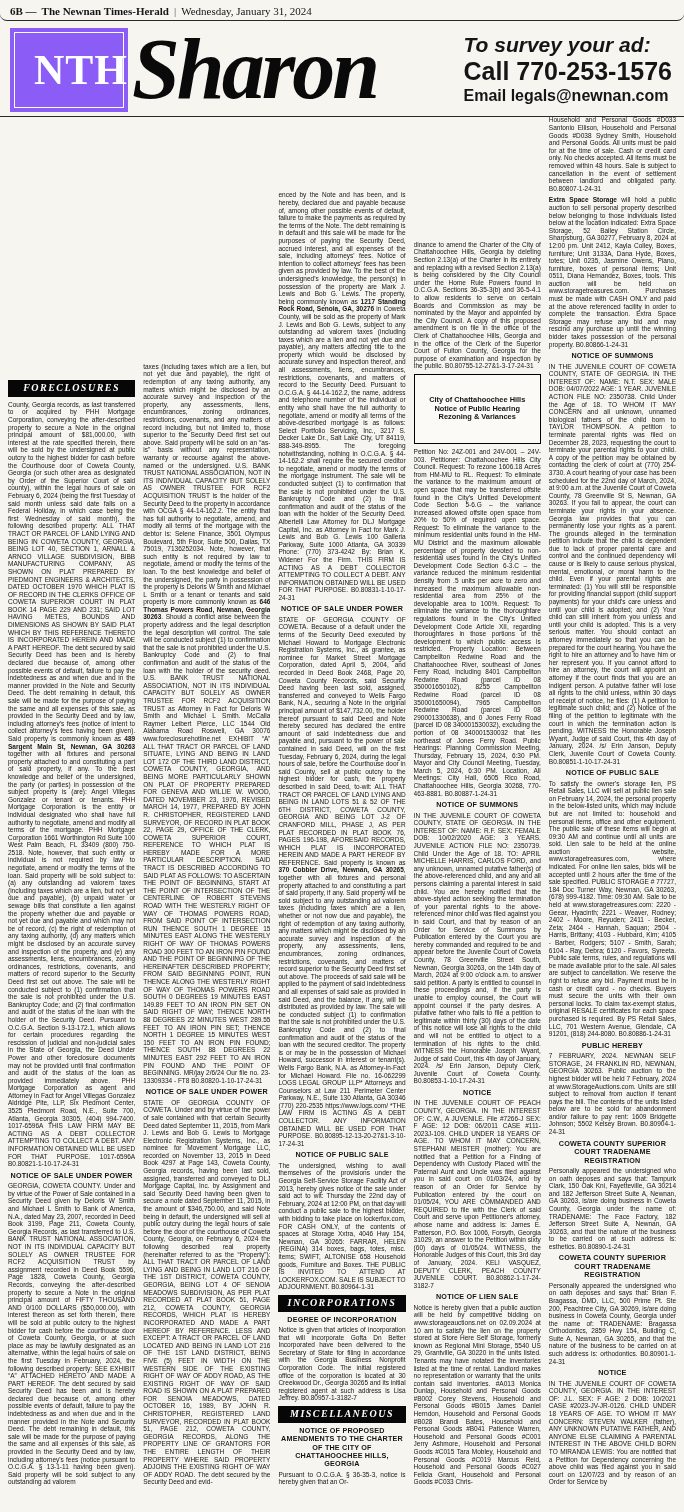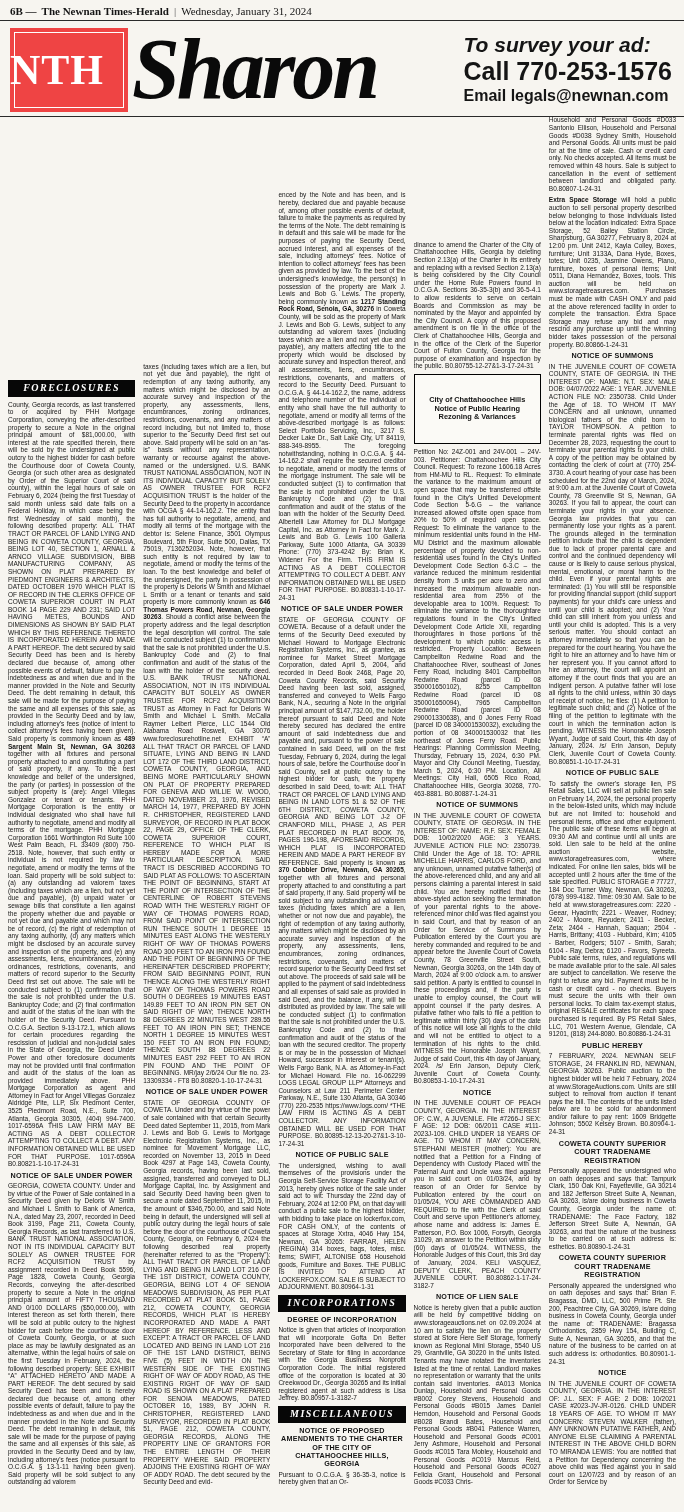--- a/index.html
+++ b/index.html
@@ -7,35 +7,35 @@
     width:684px;height:1512px;overflow:hidden;
     background:#f7f5f0;color:#151515;
     font-family:"Liberation Sans",sans-serif;
     position:relative;
   }
   
   .folio{
     display:flex;align-items:baseline;gap:5px;
     padding:5px 10px 3px 10px;
     border-bottom:1px solid #2a2a2a;
-    font-family:"Liberation Serif",serif;font-size:11px;
+    font-family:"Liberation Serif",serif;font-size:11px;border-radius:7px;
   }
   .folio .pg{font-weight:bold;}
   .folio .paper{font-weight:bold;}
   .folio .sep{color:#555;}
   
   .masthead{
     display:flex;align-items:center;
     padding:6px 10px 4px 10px;
     border-bottom:1px solid #2a2a2a;
     height:96px;box-sizing:border-box;
   }
   .nth-logo{
-    width:118px;height:84px;background:#ef4444;color:#fff;
-    display:flex;align-items:center;justify-content:flex-start;
+    width:118px;height:84px;background:#8b5cf6;color:#fff;
+    display:flex;align-items:center;justify-content:flex-end;
     font-family:"Liberation Serif",serif;font-weight:bold;font-size:42px;
     letter-spacing:1px;position:relative;flex:0 0 auto;
   }
   .nth-logo::after{content:"";position:absolute;inset:4px;border:1px solid #fff;}
   .nth-logo span{position:relative;z-index:1;}
   .legals-title{
     font-family:"Liberation Serif",serif;font-style:italic;font-weight:bold;
     font-size:86px;line-height:0.85;color:#0a0a0a;
     margin-left:4px;letter-spacing:-3px;flex:1 1 auto;
   }

